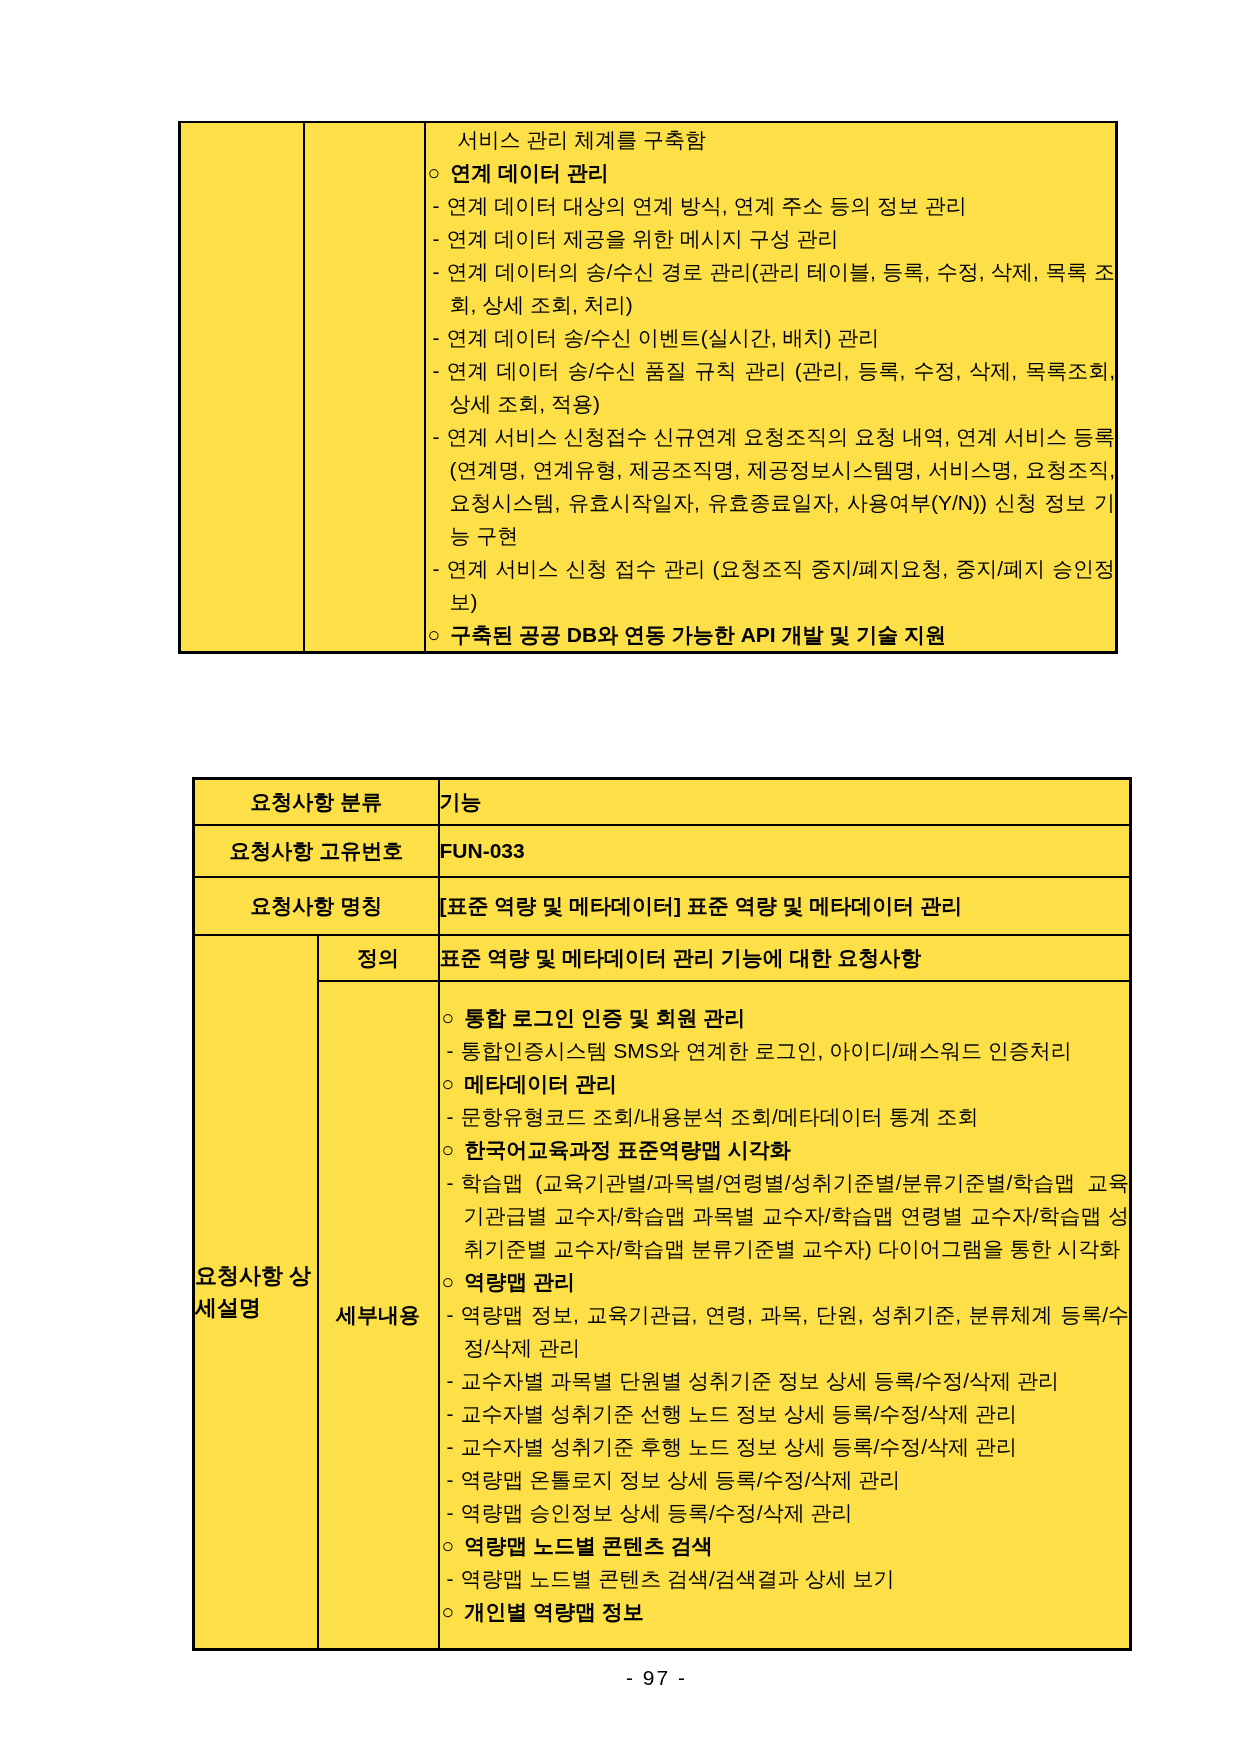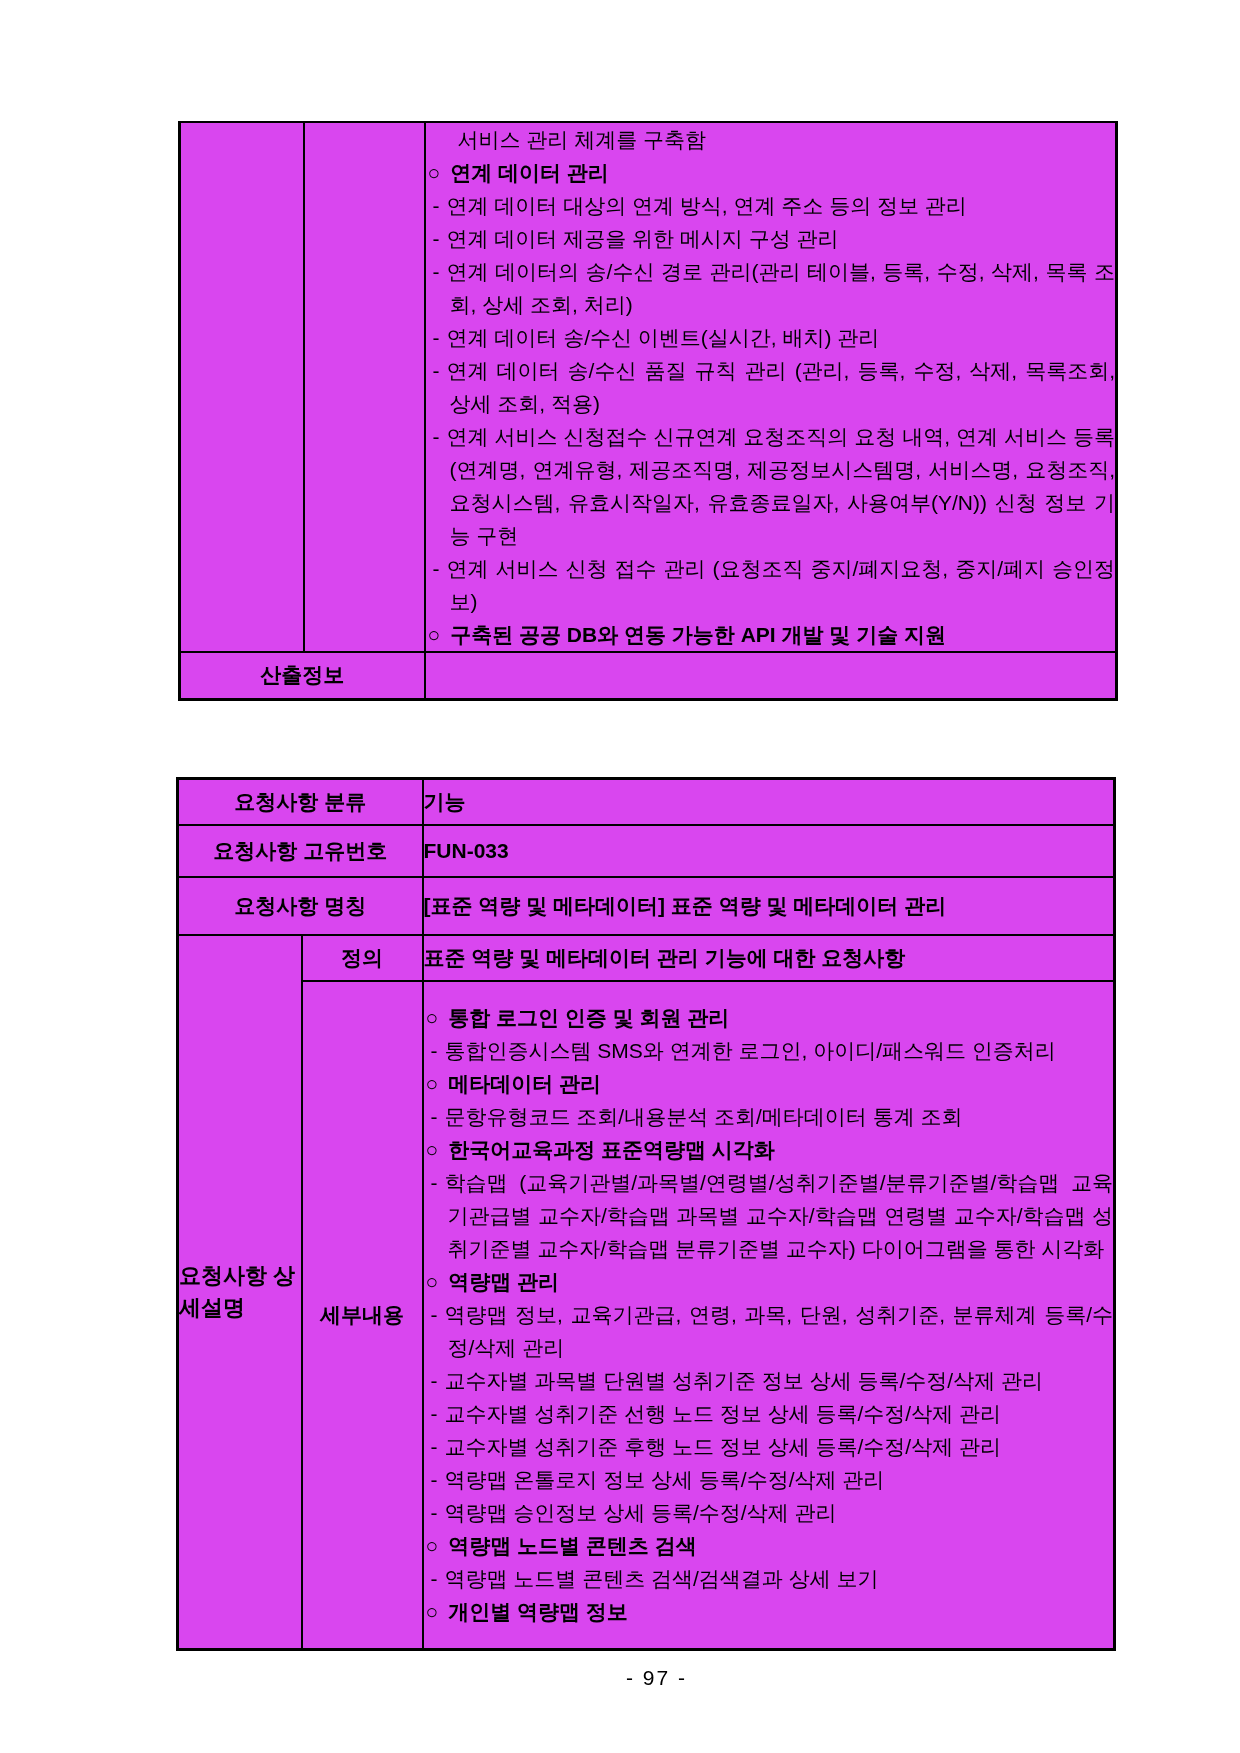--- a/index.html
+++ b/index.html
@@ -12,32 +12,32 @@
     width: 1240px;
     height: 1753px;
     font-family: "Liberation Sans", "DejaVu Sans", sans-serif;
     color: #000000;
   }
   table.doc-table {
     position: absolute;
     border-collapse: collapse;
     table-layout: fixed;
     width: 937px;
-    background: #d946ef;
+    background: #fde047;
   }
   table.doc-table td {
     border: 2px solid #000000;
     padding: 0;
     vertical-align: middle;
     overflow: hidden;
   }
   
   table.doc-table { border: 3px solid #000000; }
   table#table1 { left: 178px; top: 121px; border-top-width: 2px; }
-  table#table2 { left: 176px; top: 777px; }
+  table#table2 { left: 192px; top: 777px; }
 
   td.label-cell {
     text-align: center;
     font-weight: bold;
     font-size: 21px;
     line-height: 26px;
   }
   td.value-cell {
     font-weight: bold;
     font-size: 21px;
@@ -97,24 +97,20 @@
             <div class="blk item"><span class="marker">-</span><span>연계 데이터 제공을 위한 메시지 구성 관리</span></div>
             <div class="blk item"><span class="marker">-</span><span>연계 데이터의 송/수신 경로 관리(관리 테이블, 등록, 수정, 삭제, 목록 조회, 상세 조회, 처리)</span></div>
             <div class="blk item"><span class="marker">-</span><span>연계 데이터 송/수신 이벤트(실시간, 배치) 관리</span></div>
             <div class="blk item"><span class="marker">-</span><span>연계 데이터 송/수신 품질 규칙 관리 (관리, 등록, 수정, 삭제, 목록조회, 상세 조회, 적용)</span></div>
             <div class="blk item"><span class="marker">-</span><span>연계 서비스 신청접수 신규연계 요청조직의 요청 내역, 연계 서비스 등록 (연계명, 연계유형, 제공조직명, 제공정보시스템명, 서비스명, 요청조직, 요청시스템, 유효시작일자, 유효종료일자, 사용여부(Y/N)) 신청 정보 기능 구현</span></div>
             <div class="blk item"><span class="marker">-</span><span>연계 서비스 신청 접수 관리 (요청조직 중지/폐지요청, 중지/폐지 승인정보)</span></div>
             <div class="blk heading"><span class="marker">○</span><span>구축된 공공 DB와 연동 가능한 API 개발 및 기술 지원</span></div>
           </div>
     </td>
   </tr>
-  <tr style="height:47px">
-    <td colspan="2" class="label-cell">산출정보</td>
-    <td class="value-cell"></td>
-  </tr>
 </tbody>
   </table>
 
 <table class="doc-table" id="table2">
   <colgroup>
       <col style="width:124px">
       <col style="width:121px">
       <col style="width:692px">
     </colgroup>
   <tbody>

